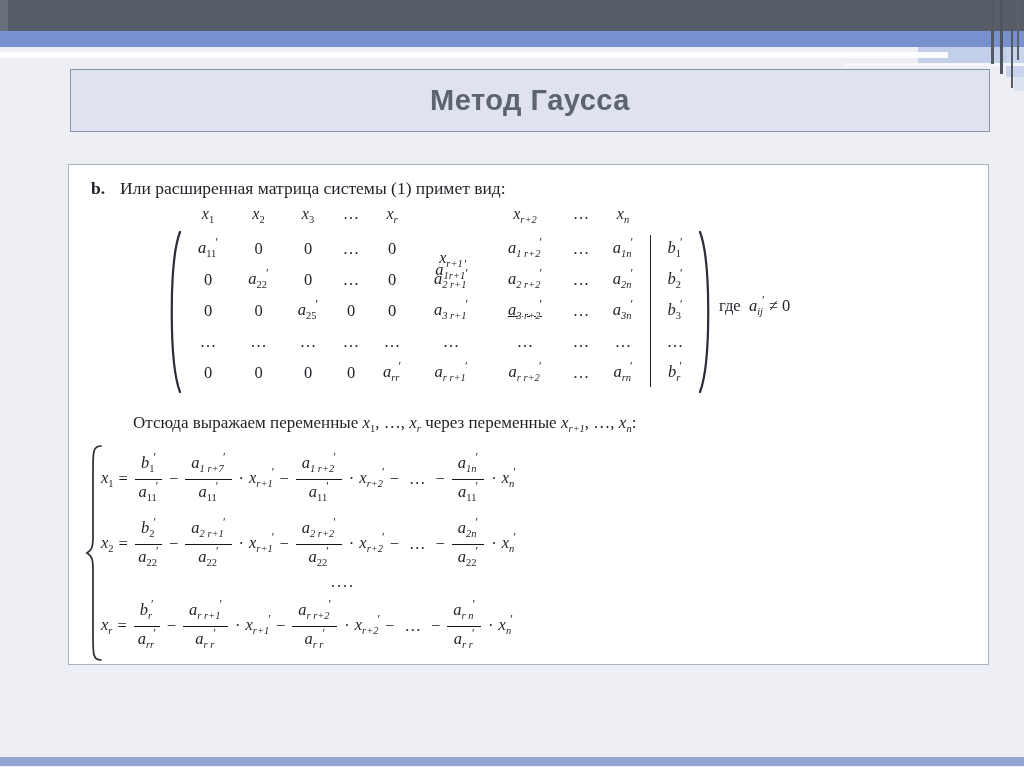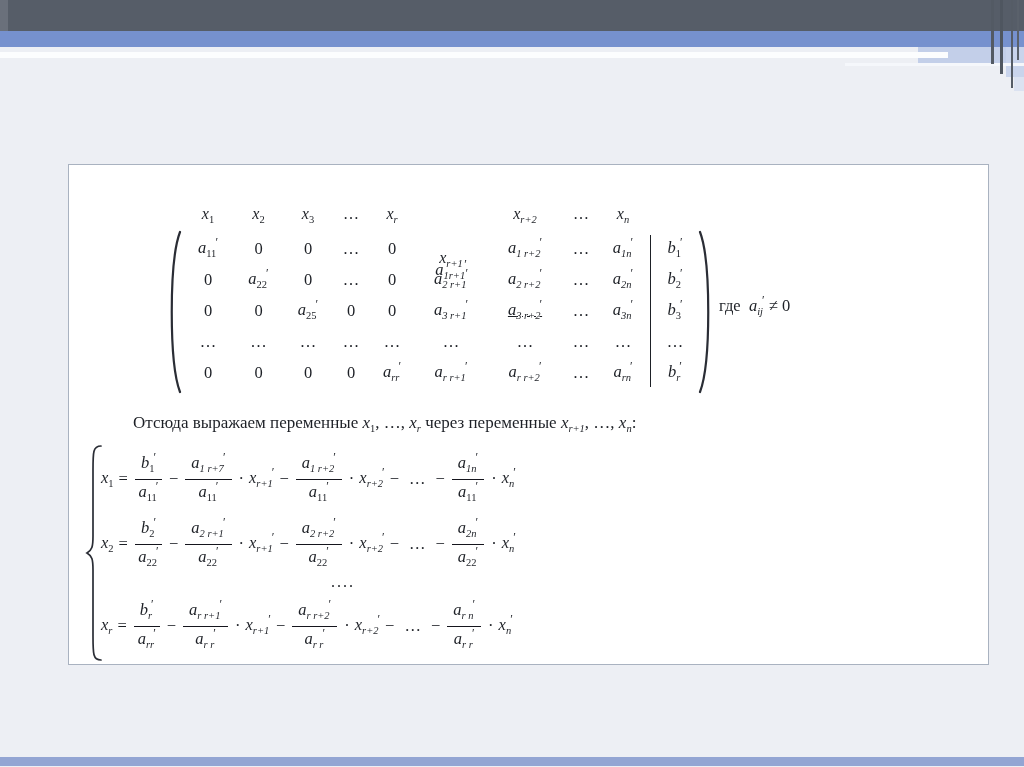--- a/index.html
+++ b/index.html
@@ -75,22 +75,28 @@
   <div class="ltblueA"></div>
   <div class="ltblueB"></div>
   <div class="ltblueC"></div>
   <div class="whitestripe"></div>
   <div class="whiteline2"></div>
   <div class="vs1"></div>
   <div class="vs2"></div>
   <div class="vs3"></div>
   <div class="vs4"></div>
 
+  <div class="titlebox">
+    <div class="title">Метод Гаусса</div>
+  </div>
 
   <div class="panel math">
+    <div class="intro">
+      <b>b.</b><span>Или расширенная матрица системы (1) примет вид:</span>
+    </div>
 
     <div id="mheaders">
         <span class="hcell" style="width: 50px;"><span class="mv"><span class="base">x</span><sub class="sb up">1</sub></span></span>
         <span class="hcell" style="width: 51px;"><span class="mv"><span class="base">x</span><sub class="sb up">2</sub></span></span>
         <span class="hcell" style="width: 48px;"><span class="mv"><span class="base">x</span><sub class="sb up">3</sub></span></span>
         <span class="hcell" style="width: 38px;"><span class="plain">…</span></span>
         <span class="hcell" style="width: 44px;"><span class="mv"><span class="base">x</span><sub class="sb">r</sub></span></span>
         <span class="hcell" style="width: 74px; margin-top: 44px;"><span class="mv"><span class="base">x</span><sub class="sb">r+1</sub></span></span>
         <span class="hcell" style="width: 74px;"><span class="mv"><span class="base">x</span><sub class="sb">r+2</sub></span></span>
         <span class="hcell" style="width: 38px;"><span class="plain">…</span></span>

